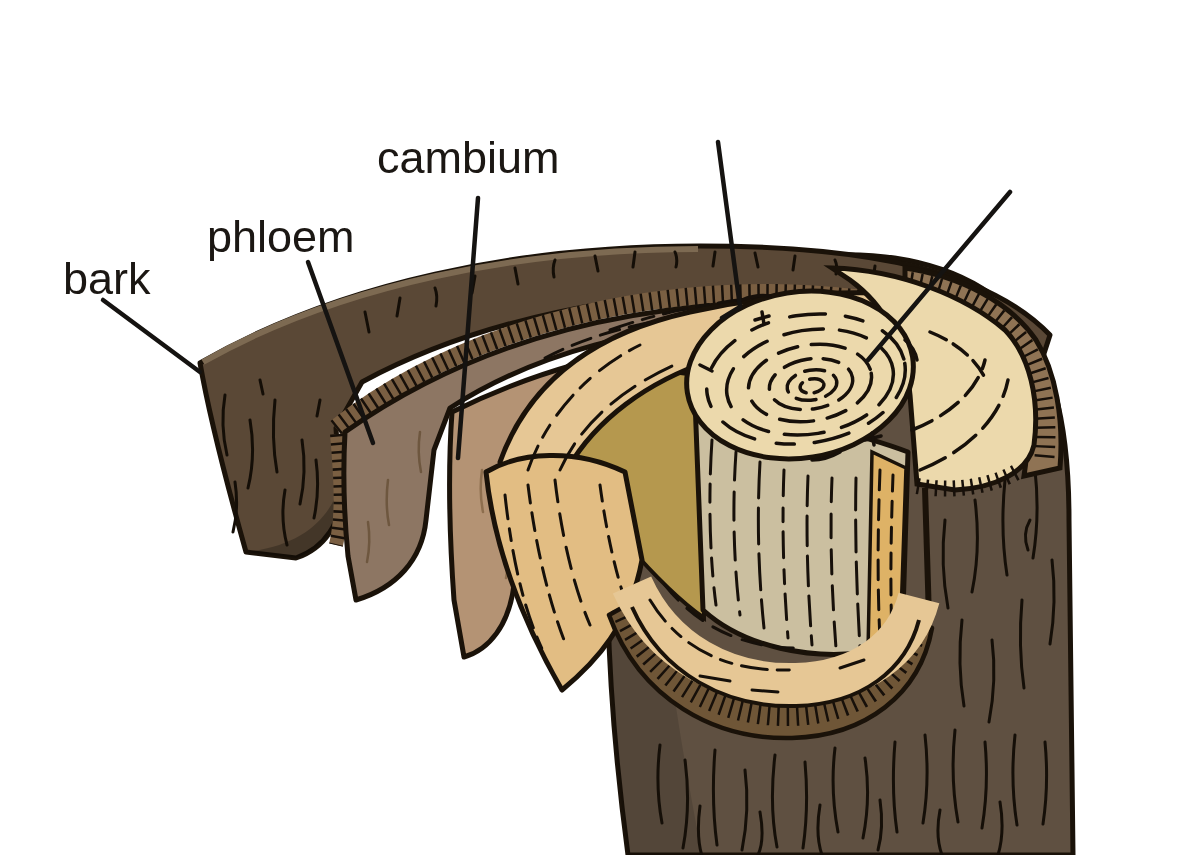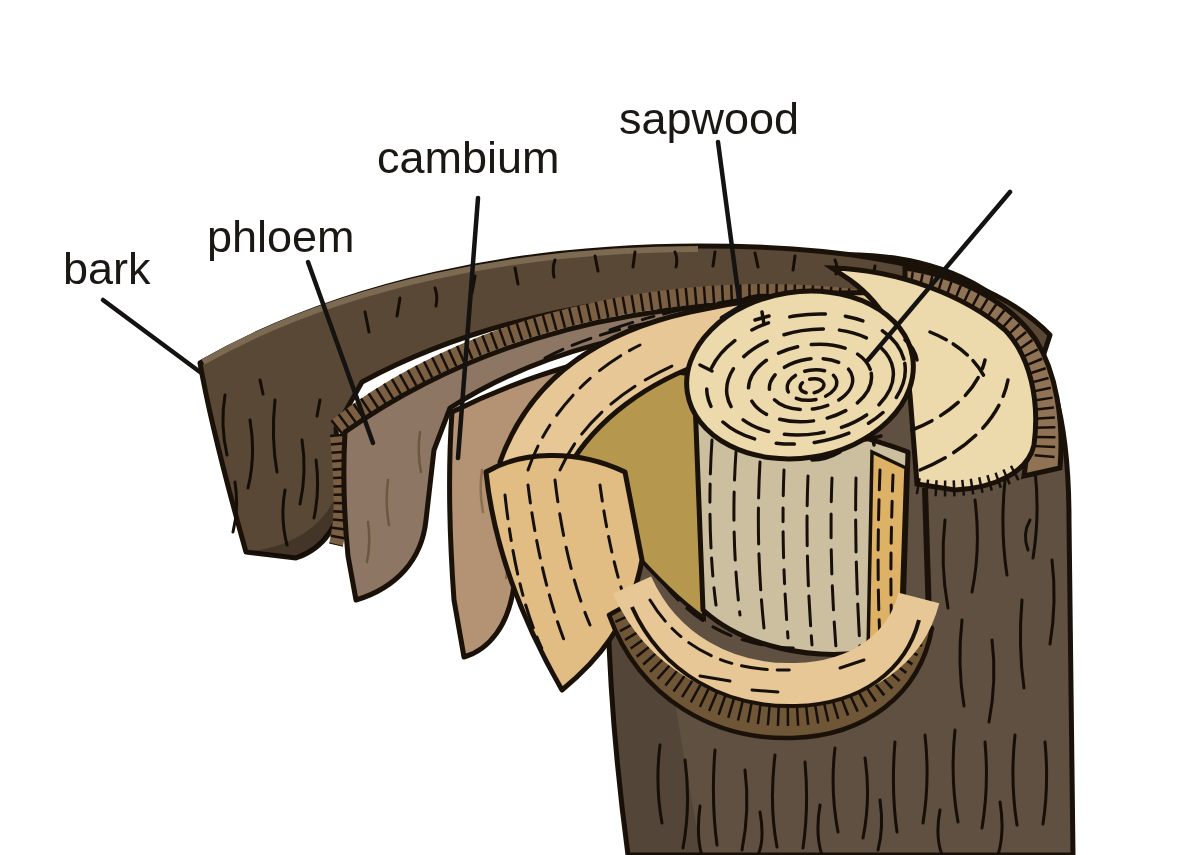--- a/index.html
+++ b/index.html
@@ -226,17 +226,16 @@
 
     <g stroke="#151311" stroke-width="4.5" stroke-linecap="round" fill="none">
       <line x1="103" y1="300" x2="200" y2="372"></line>
       <line x1="308" y1="262" x2="373" y2="443"></line>
       <line x1="478" y1="198" x2="458" y2="458"></line>
       <path d="M718,142 L740,307 L722,318"></path>
       <line x1="1010" y1="192" x2="868" y2="360"></line>
     </g>
   </svg>
 
-  <div class="lbl" style="left:63px;  top:246px">bark</div>
+  <div class="lbl" style="left:63px;  top:256px">bark</div>
   <div class="lbl" style="left:207px; top:214px">phloem</div>
   <div class="lbl" style="left:377px; top:135px">cambium</div>
-  <div class="lbl" style="left:619px; top:96px">sapwood</div>
 </div>
 
 </body></html>

